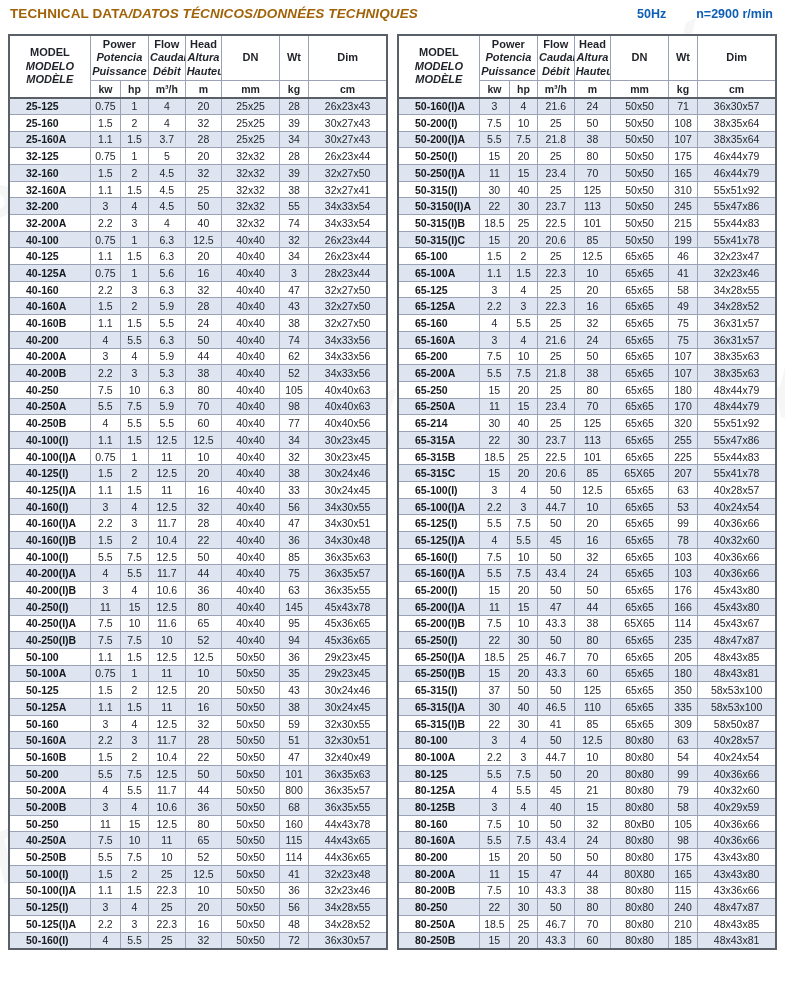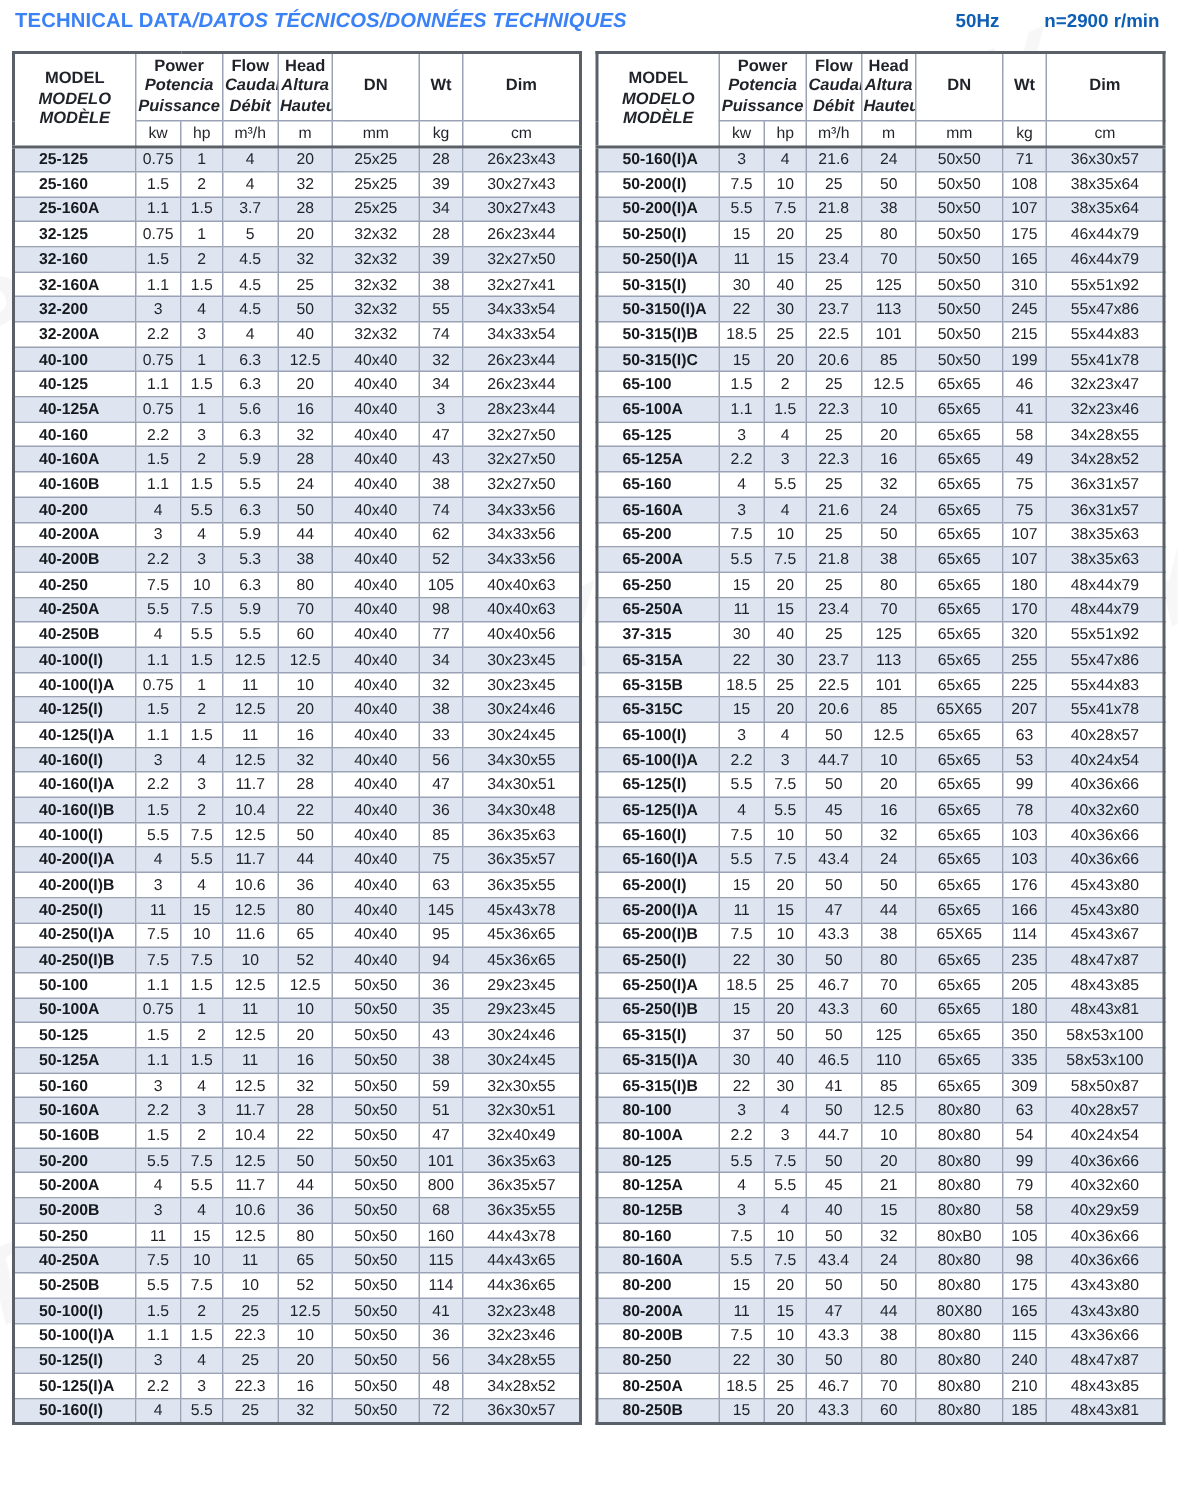--- a/index.html
+++ b/index.html
@@ -23,42 +23,42 @@
     transform: rotate(-24deg);
     letter-spacing: 6px;
   }
 
   
   .page-header {
     position: relative; z-index: 1;
     display: flex; justify-content: space-between; align-items: baseline;
     margin-bottom: 13px; padding: 0 2px;
   }
-  .page-title { font-size: 13.5px; font-weight: bold; color: #3b82f6; letter-spacing: 0.1px; }
+  .page-title { font-size: 13.5px; font-weight: bold; color: #a16207; letter-spacing: 0.1px; }
   .page-title .t-rest { font-style: italic; }
   .header-specs { display: flex; gap: 30px; font-size: 12.5px; font-weight: bold; color: #0d5eb4; padding-right: 2px; }
 
   
   .tables-wrap {
     position: relative; z-index: 1;
     display: flex; justify-content: space-between; gap: 9px; border-radius: 11px;
   }
   table.data-table {
     width: 383px; border-collapse: collapse; table-layout: fixed;
     border: 2px solid #5a6068;
     background: transparent;
   }
   .data-table th, .data-table td {
     border: 1px solid #9aa3b5;
     text-align: center; vertical-align: middle;
     overflow: hidden; white-space: nowrap;
   }
   .data-table thead { border-bottom: 2px solid #5a6068; }
   .data-table thead th { background: #ffffff; font-size: 11px; line-height: 1.22; padding: 2px 1px; }
-  .data-table thead tr.units-row th { font-weight: normal; font-size: 10.5px; height: 17px; padding: 1px; }
+  .data-table thead tr.units-row th { font-weight: bold; font-size: 10.5px; height: 17px; padding: 1px; }
   .h-label { display: block; font-weight: bold; }
   .h-label.it { font-style: italic; }
   .lbl-row th { height: 40px; }
 
   .data-table tbody td {
     font-size: 10.5px; height: 16.7px; padding: 0 2px; background: #ffffff;
   }
   .data-table tbody tr:nth-child(odd) td { background: #dee4f0; }
   .data-table tbody td.model {
     text-align: left; padding-left: 16px; font-weight: bold; color: #15181d;
@@ -890,21 +890,21 @@
           <td class="model">65-250A</td>
           <td class="">11</td>
           <td class="">15</td>
           <td class="">23.4</td>
           <td class="">70</td>
           <td class="">65x65</td>
           <td class="">170</td>
           <td class="">48x44x79</td>
         </tr>
         <tr>
-          <td class="model">37-315</td>
+          <td class="model">65-214</td>
           <td class="">30</td>
           <td class="">40</td>
           <td class="">25</td>
           <td class="">125</td>
           <td class="">65x65</td>
           <td class="">320</td>
           <td class="">55x51x92</td>
         </tr>
         <tr>
           <td class="model">65-315A</td>

